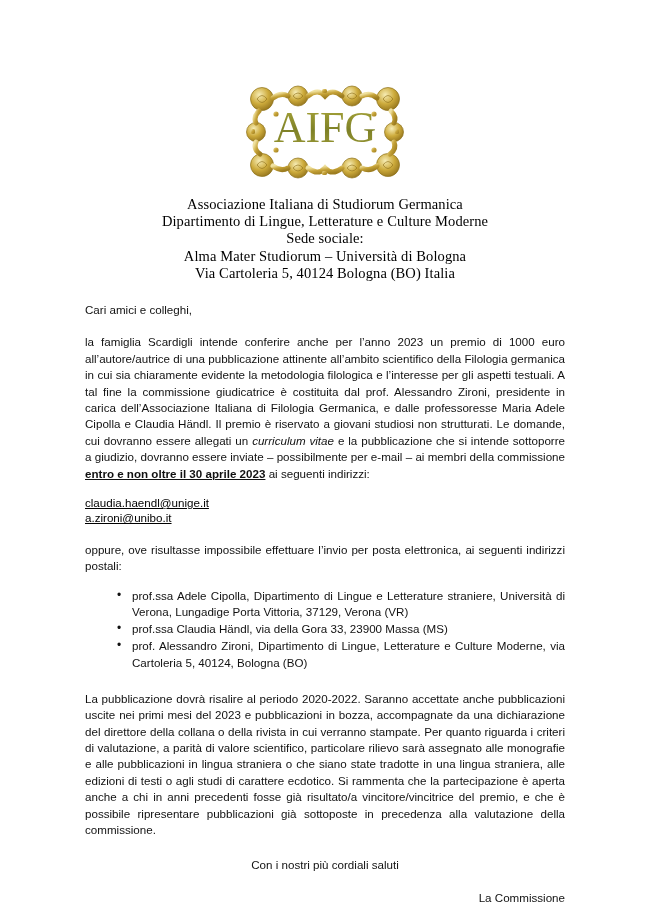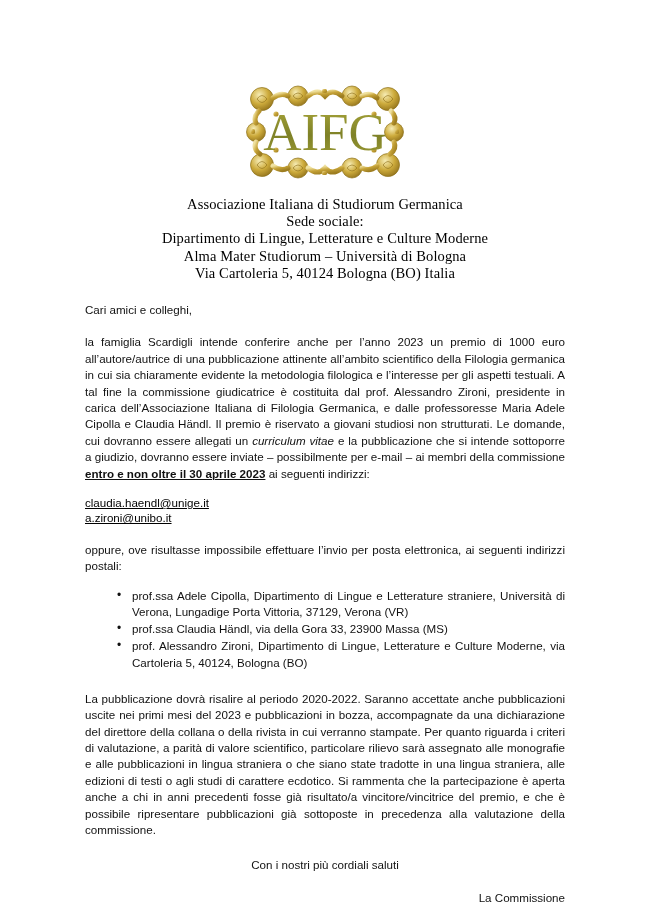--- a/index.html
+++ b/index.html
@@ -34,21 +34,21 @@
     width: 158px;
     height: 96px;
   }
   .logo svg { display: block; width: 158px; height: 96px; }
   .logo-letters {
     position: absolute;
     left: 0; right: 0;
     top: 22px;
     text-align: center;
     font-family: "Liberation Serif", "DejaVu Serif", serif;
-    font-size: 53px;
+    font-size: 44px;
     letter-spacing: 0px;
     line-height: 1;
     color: #8a8d2e;
     background: linear-gradient(180deg,#a9a63a 0%,#7e8127 55%,#9b9a35 100%);
     -webkit-background-clip: text;
     background-clip: text;
     -webkit-text-fill-color: transparent;
   }
 
   
@@ -202,22 +202,22 @@
           <circle cx="30" cy="66" r="2.6"></circle>
           <circle cx="128" cy="66" r="2.6"></circle>
         </g>
       </svg>
       <div class="logo-letters">AIFG</div>
     </div>
   </div>
 
   <div class="letterhead">
     <div>Associazione Italiana di Studiorum Germanica</div>
+    <div>Dipartimento di Lingue, Letterature e Culture Moderne</div>
     <div>Sede sociale:</div>
-    <div>Dipartimento di Lingue, Letterature e Culture Moderne</div>
     <div>Alma Mater Studiorum – Università di Bologna</div>
     <div>Via Cartoleria 5, 40124 Bologna (BO) Italia</div>
   </div>
 
   <div class="body-text">
 
     <p class="salutation">Cari amici e colleghi,</p>
 
     <div class="gap-md"></div>
 

